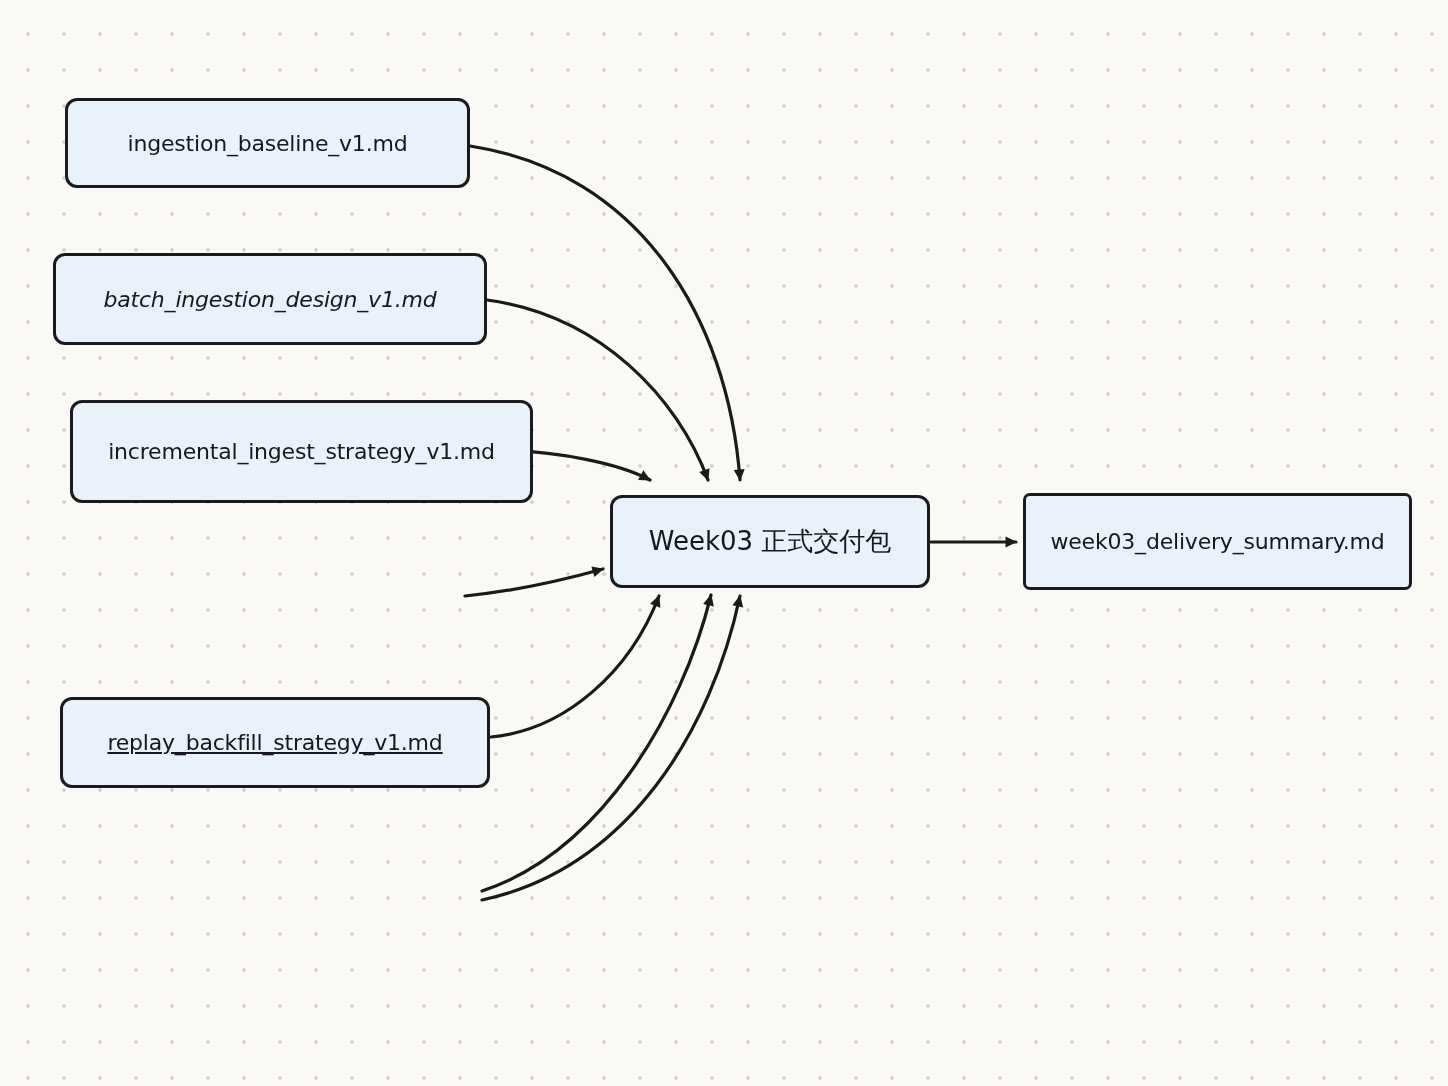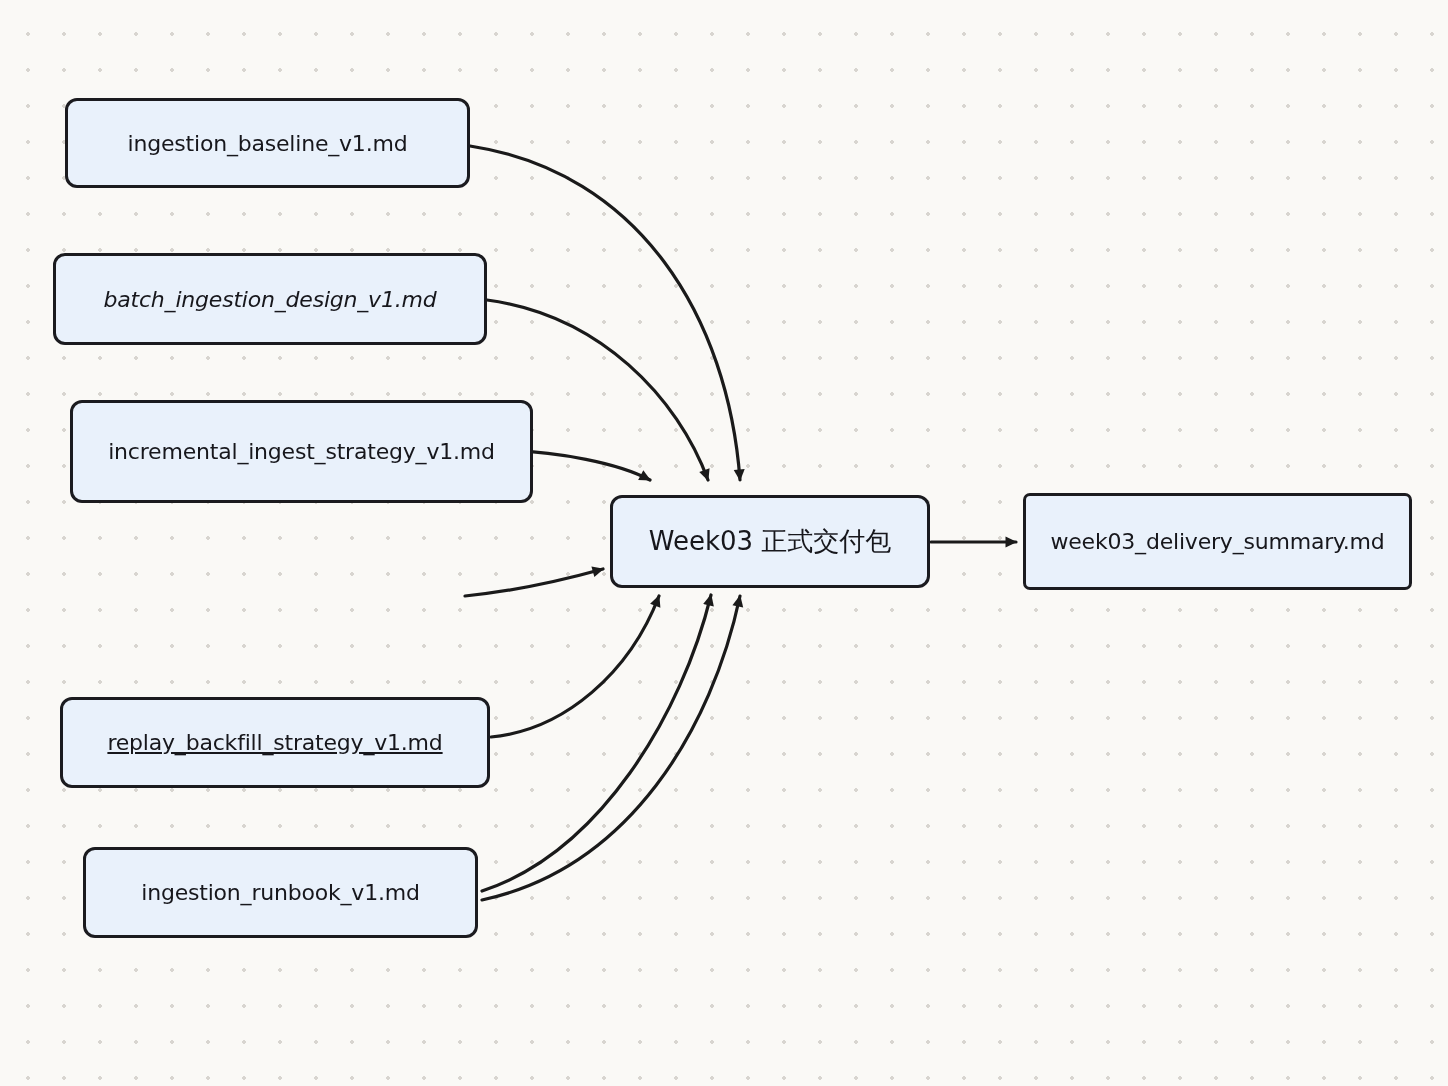--- a/index.html
+++ b/index.html
@@ -86,23 +86,20 @@
 
   <div class="node node-file" id="n-incremental-strategy">
     <span>incremental_ingest_strategy_v1.md</span>
   </div>
 
 
   <div class="node node-file" id="n-replay-backfill">
     <span>replay_backfill_strategy_v1.md</span>
   </div>
 
-  <div class="node node-file" id="n-ingestion-runbook">
-    <span>ingestion_runbook_v1.md</span>
-  </div>
 
   <div class="node node-hub" id="n-week03-package">
     <span>Week03 正式交付包</span>
   </div>
 
   <div class="node node-file" id="n-delivery-summary">
     <span>week03_delivery_summary.md</span>
   </div>
 
 </div>

